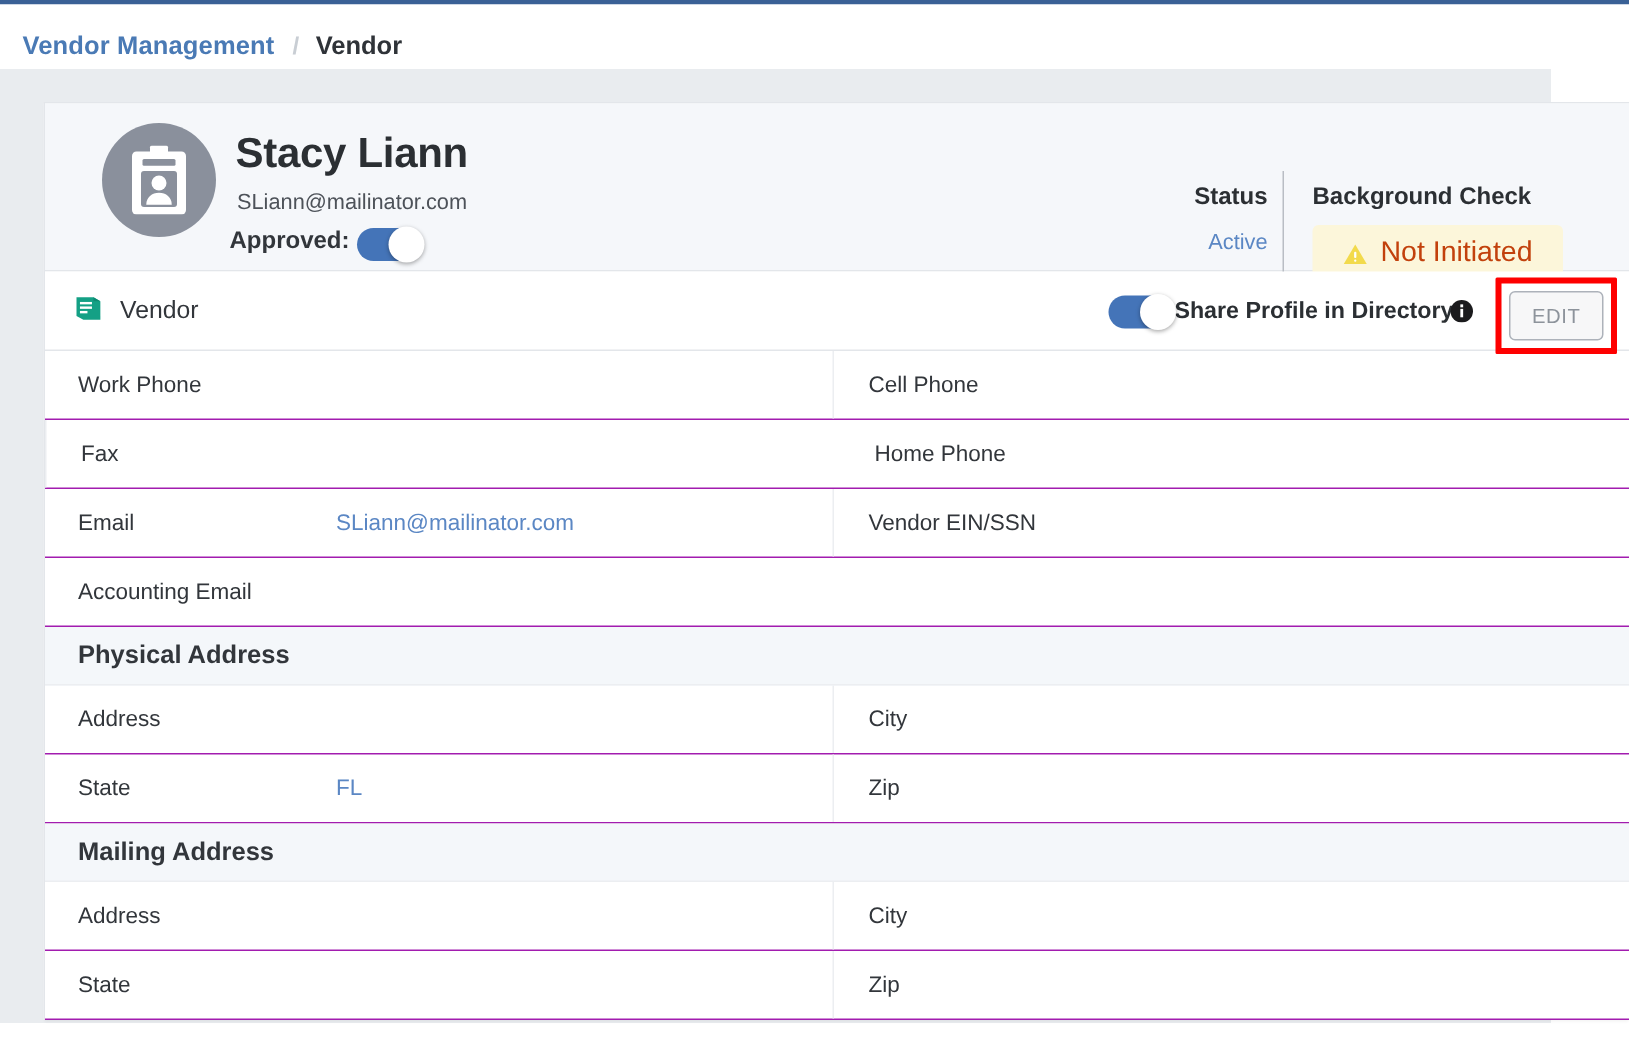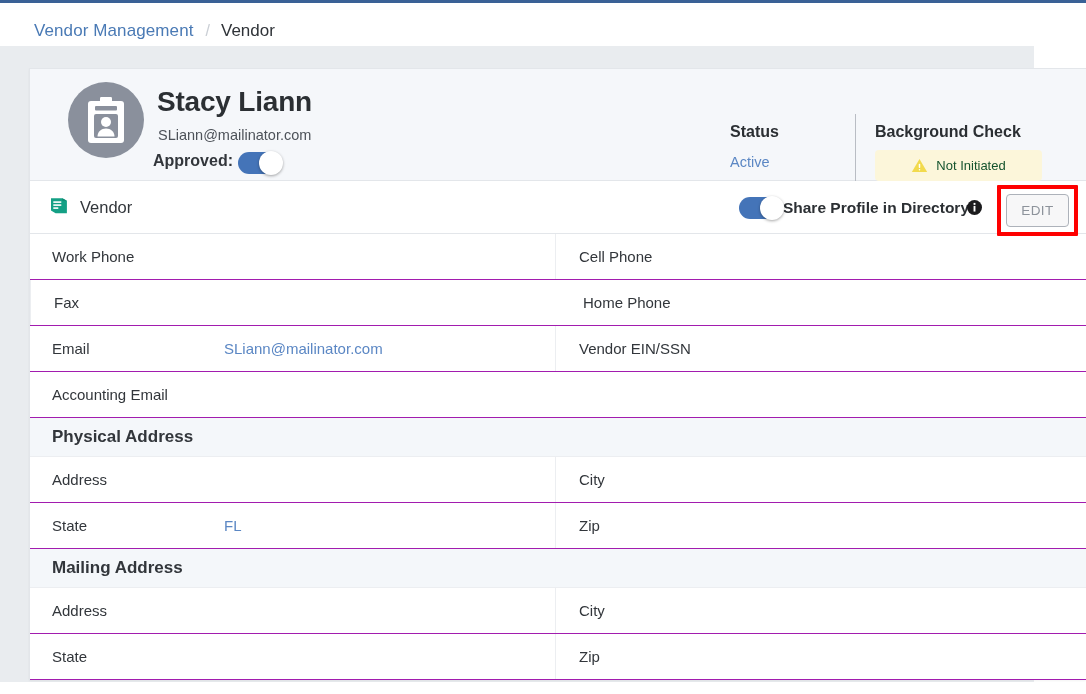--- a/index.html
+++ b/index.html
@@ -15,21 +15,21 @@
     position: absolute; left: 0; top: 0; width: 1086px; height: 3px;
     background: #3a6196;
   }
 
   
   .crumbbar {
     position: absolute; left: 0; top: 3px; width: 1086px; height: 55px;
     background: #ffffff;
     display: flex; align-items: center;
   }
-  .crumbbar .inner { padding-left: 34px; display: flex; align-items: baseline; }
+  .crumbbar .inner { padding-left: 15px; display: flex; align-items: baseline; font-weight: bold; }
   .crumb-link {
     color: #4a7ab5; font-size: 17px; letter-spacing: .1px; cursor: pointer;
   }
   .crumb-sep { color: #c9ced4; font-size: 16px; margin: 0 11px 0 12px; }
   .crumb-cur { color: #2f3338; font-size: 17px; }
 
   
   .page {
     position: absolute; left: 0; top: 46px; width: 1034px; height: 636px;
     background: #e9ecef;
@@ -78,35 +78,35 @@
     position: absolute; right: -1px; top: -1px;
     width: 24px; height: 24px; border-radius: 50%;
     background: #fff; box-shadow: 0 1px 3px rgba(0,0,0,.35);
   }
 
   .vdiv {
     position: absolute; left: 825px; top: 45px; width: 1px; height: 80px;
     background: #b9bdc4;
   }
   .hdr-status {
-    position: absolute; left: 700px; top: 54px; width: 115px; text-align: left;
+    position: absolute; left: 700px; top: 54px; width: 115px; text-align: right;
   }
   .hdr-bg {
     position: absolute; left: 845px; top: 54px; width: 190px; text-align: left;
   }
   .hdr-ttl { font-size: 16px; font-weight: bold; color: #2b2f33; }
   .status-val {
     margin-top: 13px; font-size: 14.5px; color: #5b87c4;
   }
   .badge {
     margin-top: 9px; display: inline-flex; align-items: center; justify-content: center;
     gap: 8px; background: #fcf6da; border-radius: 4px;
     padding: 8px 18px; min-width: 167px;
   }
-  .badge .btxt { font-size: 13px; color: #14532d; }
+  .badge .btxt { font-size: 19px; color: #c2410c; }
   .warn-tri { width: 17px; height: 15px; display: block; }
 
   
   .tabbar {
     position: relative; height: 53px; background: #ffffff;
     border-bottom: 1px solid #e3e6ea;
   }
   .tab {
     position: absolute; left: 19px; top: 0; height: 53px;
     display: flex; align-items: center; gap: 10px; cursor: pointer;

